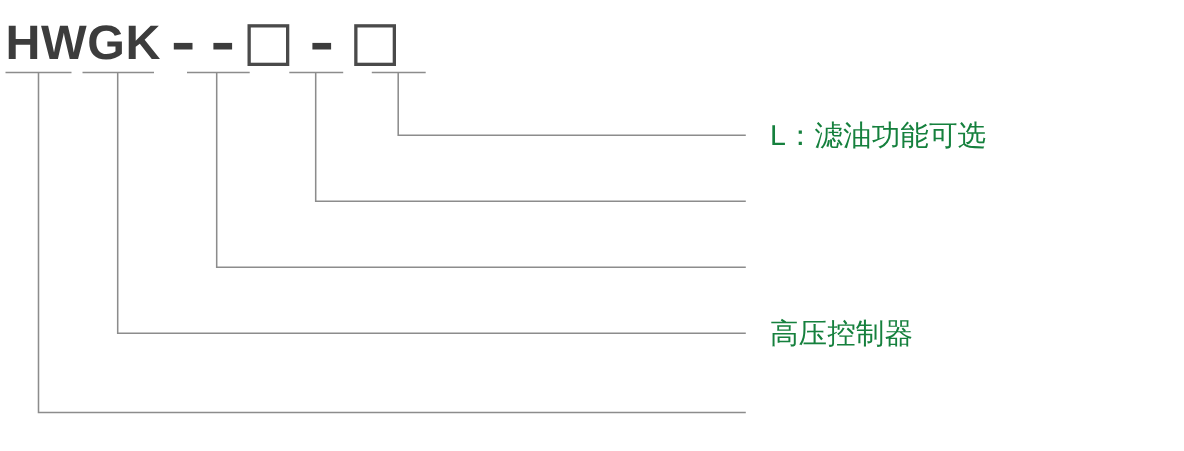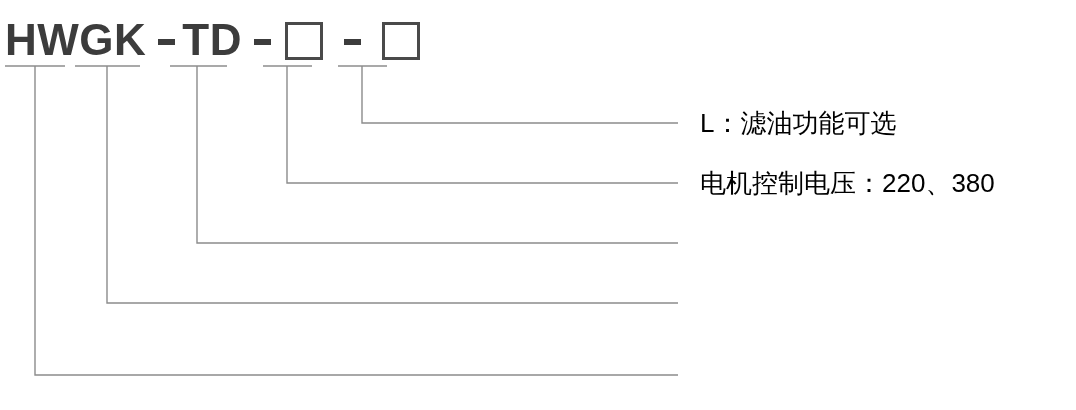--- a/index.html
+++ b/index.html
@@ -69,37 +69,36 @@
     stroke: #8c8c8c;
     stroke-width: 1.4px;
     fill: none;
   }
 
   
   .label {
     position: absolute;
     left: 700px;
     font-size: 26px;
-    color: #000000;
+    color: #15803d;
     line-height: 1;
     white-space: nowrap;
     transform: translateY(-50%);
   }
 </style>
 </head>
 <body>
 
 <div id="diagram">
 
   <div class="code-row">
     <span class="code-gap-s"></span>
     <span class="code-token">HWGK</span>
     <span class="code-gap-s"></span>
     <span class="code-dash"></span>
-    <span class="code-token">TD</span>
     <span class="code-gap-s"></span>
     <span class="code-dash"></span>
     <span class="code-gap-s"></span>
     <span class="code-box"></span>
     <span class="code-gap-m"></span>
     <span class="code-dash"></span>
     <span class="code-gap-m"></span>
     <span class="code-box"></span>
   </div>
 
@@ -112,15 +111,15 @@
     <line x1="338" y1="66" x2="387" y2="66"></line>
 
     <path d="M 362 66 L 362 123 L 678 123"></path>
     <path d="M 287 66 L 287 183 L 678 183"></path>
     <path d="M 197 66 L 197 243 L 678 243"></path>
     <path d="M 107 66 L 107 303 L 678 303"></path>
     <path d="M 35  66 L 35  375 L 678 375"></path>
   </svg>
 
   <div class="label" style="top:123px">L：滤油功能可选</div>
-  <div class="label" style="top:183px">电机控制电压：220、380</div>
+  <div class="label" style="top:303px">高压控制器</div>
 
 </div>
 
 </body></html>

